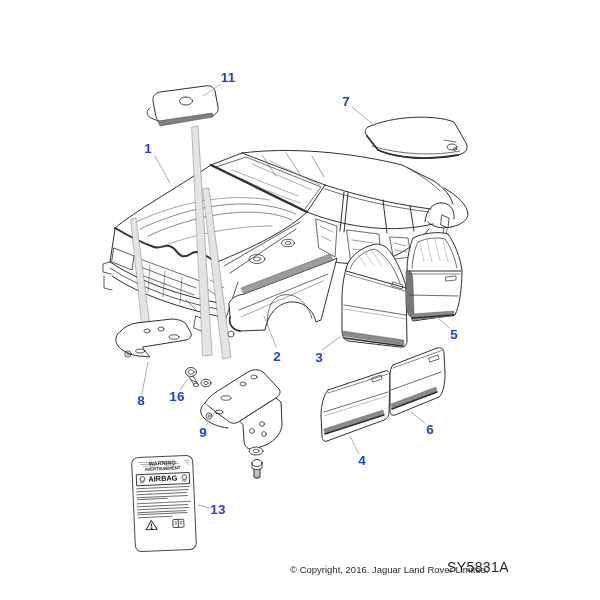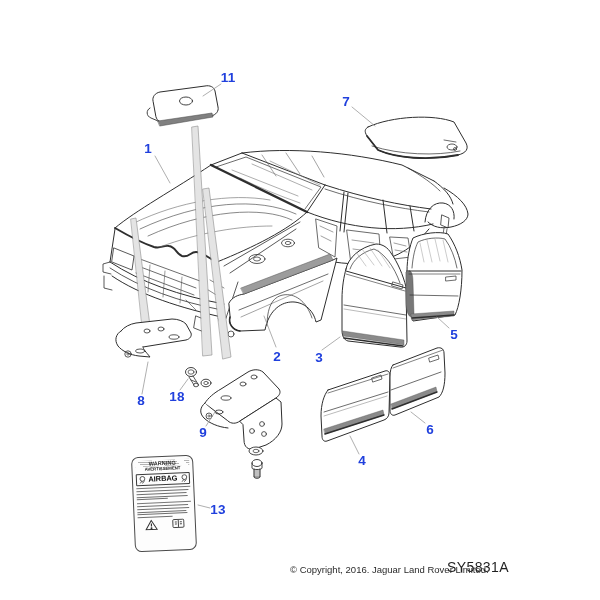--- a/index.html
+++ b/index.html
@@ -231,21 +231,21 @@
 
 <div class="callout" style="left:148px;top:148px">1</div>
 <div class="callout" style="left:277px;top:356px">2</div>
 <div class="callout" style="left:319px;top:357px">3</div>
 <div class="callout" style="left:362px;top:460px">4</div>
 <div class="callout" style="left:454px;top:334px">5</div>
 <div class="callout" style="left:430px;top:429px">6</div>
 <div class="callout" style="left:346px;top:101px">7</div>
 <div class="callout" style="left:141px;top:400px">8</div>
 <div class="callout" style="left:203px;top:432px">9</div>
-<div class="callout" style="left:177px;top:396px">18</div>
+<div class="callout" style="left:177px;top:396px">16</div>
 <div class="callout" style="left:228px;top:77px">11</div>
 <div class="callout" style="left:218px;top:509px">13</div>
 
 <div class="airbag-label">
   <div>
     <div class="wl-warning">WARNING</div>
     <div class="wl-avert">AVERTISSEMENT</div>
   </div>
   <div class="wl-airbag-row">
     <svg width="7" height="8" viewBox="0 0 7 8" stroke="#333" fill="none" stroke-width="0.8">

